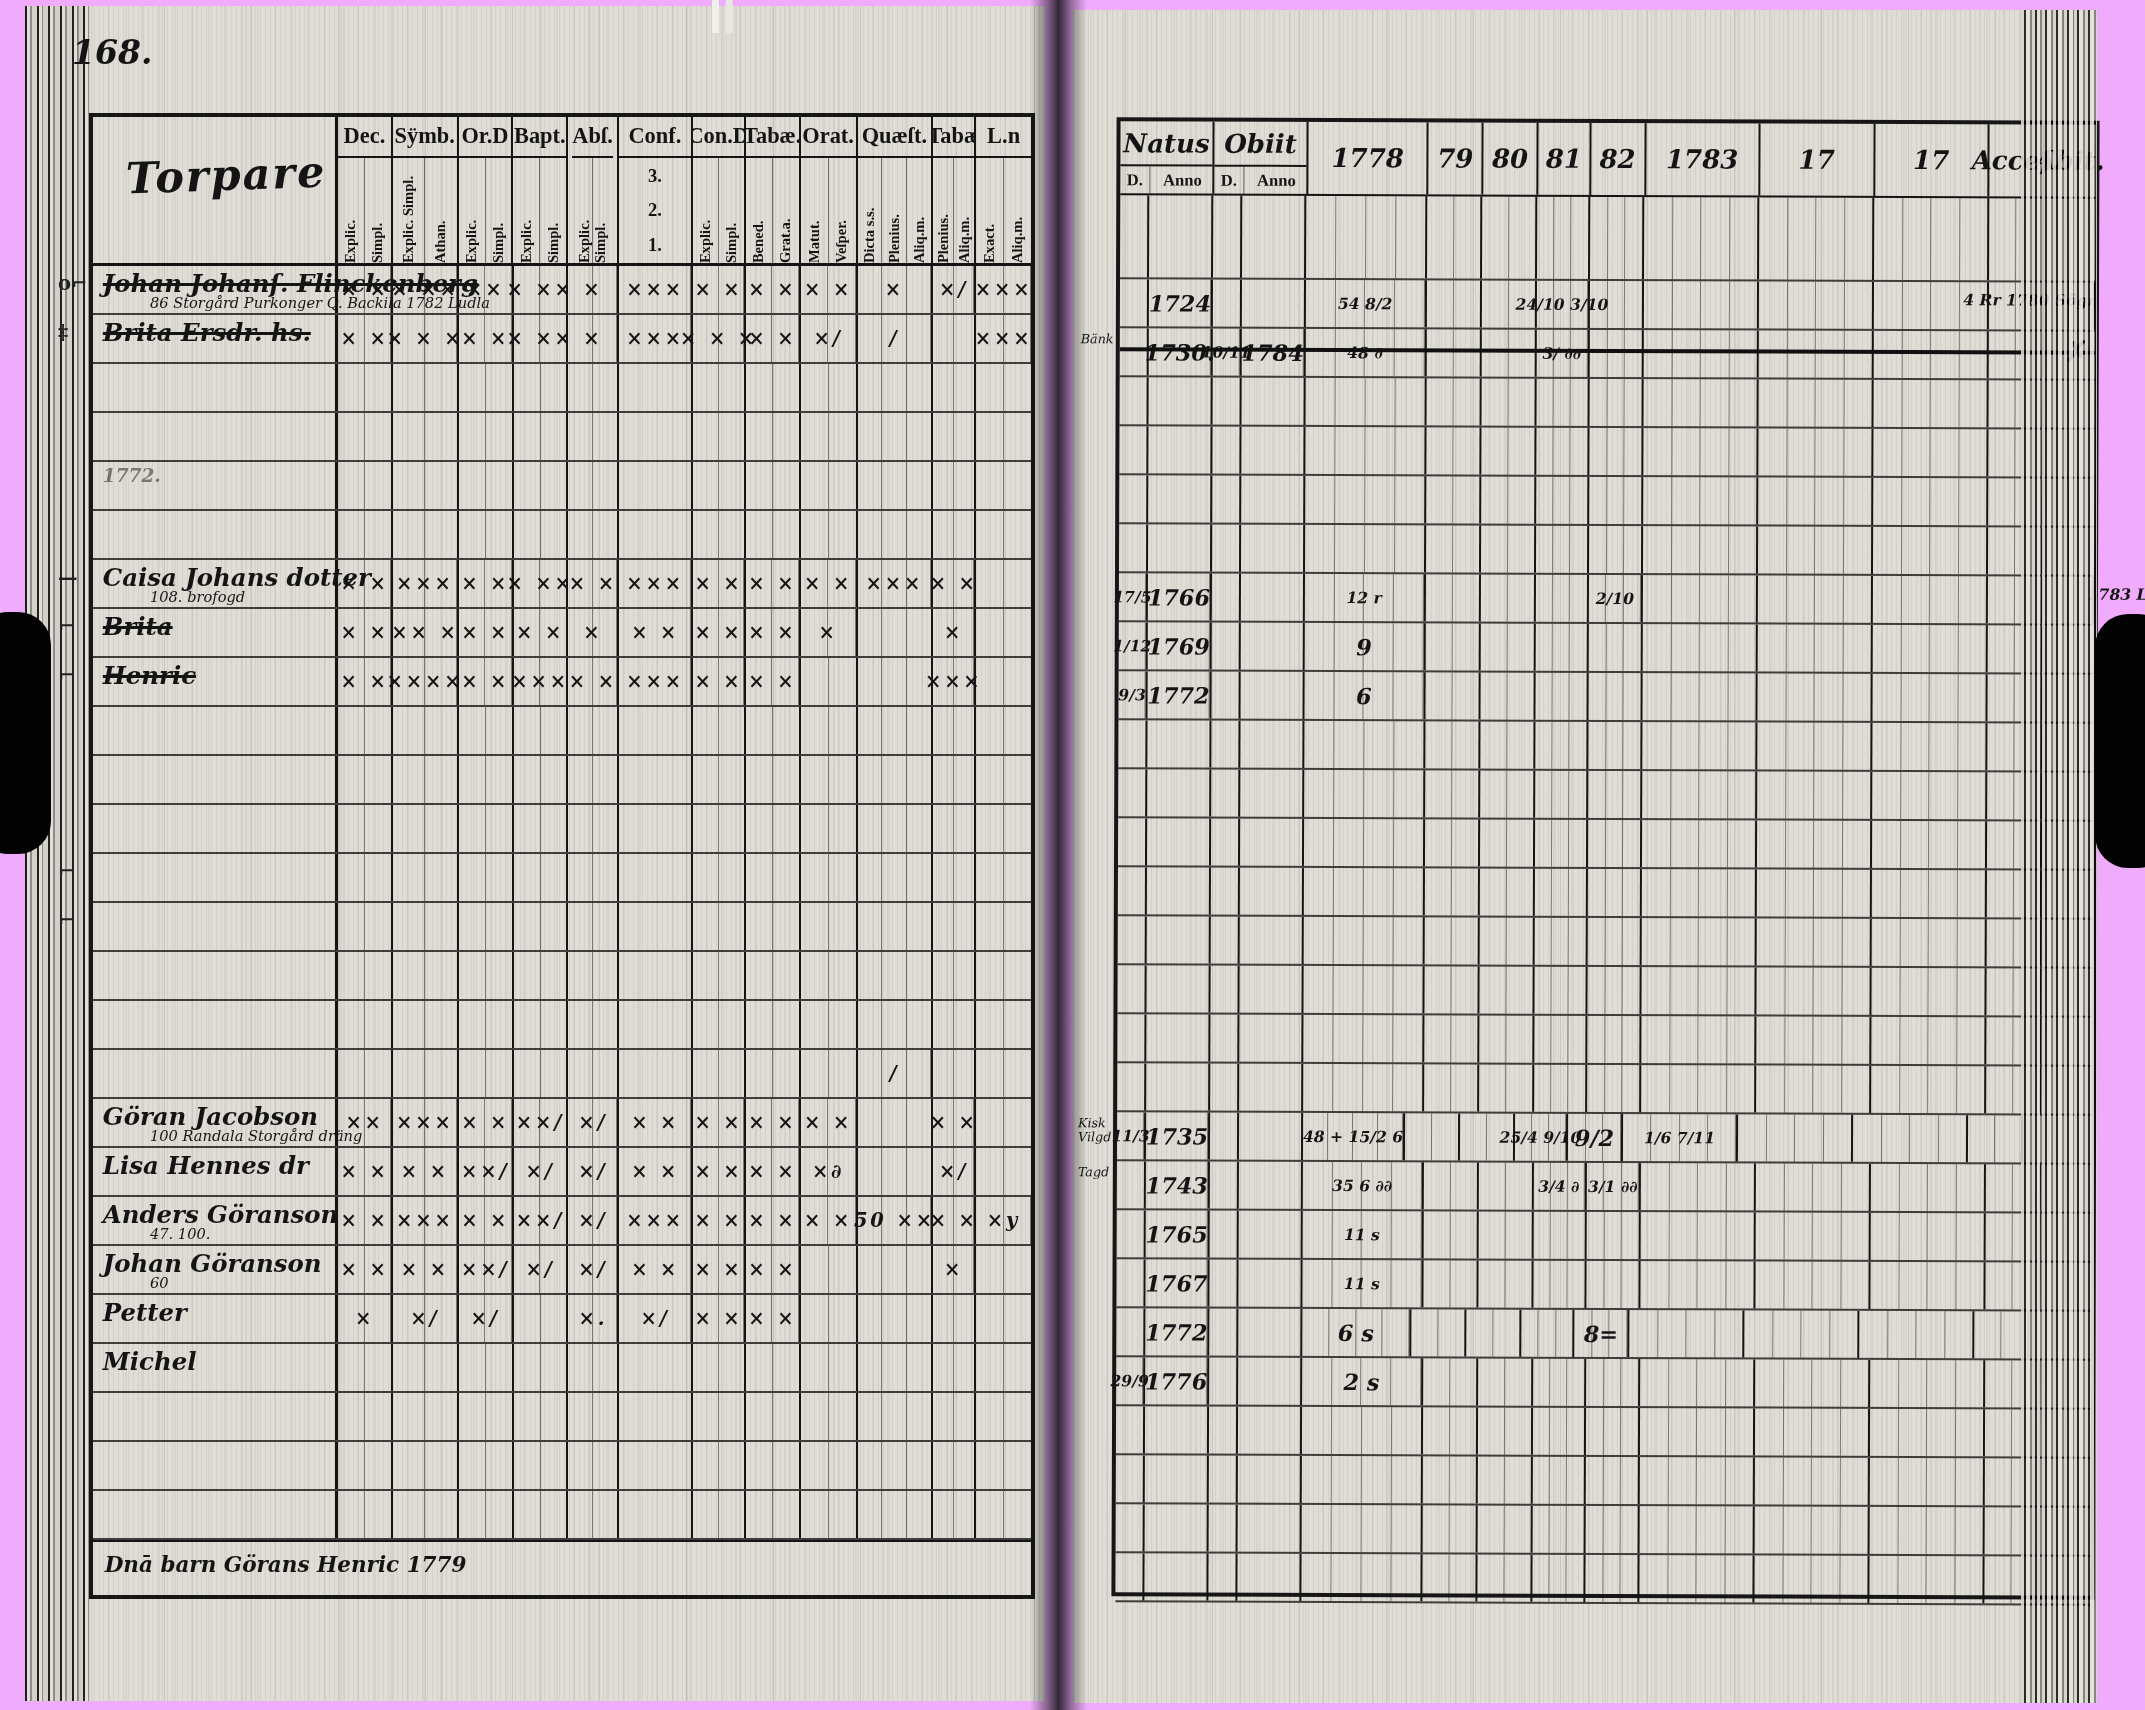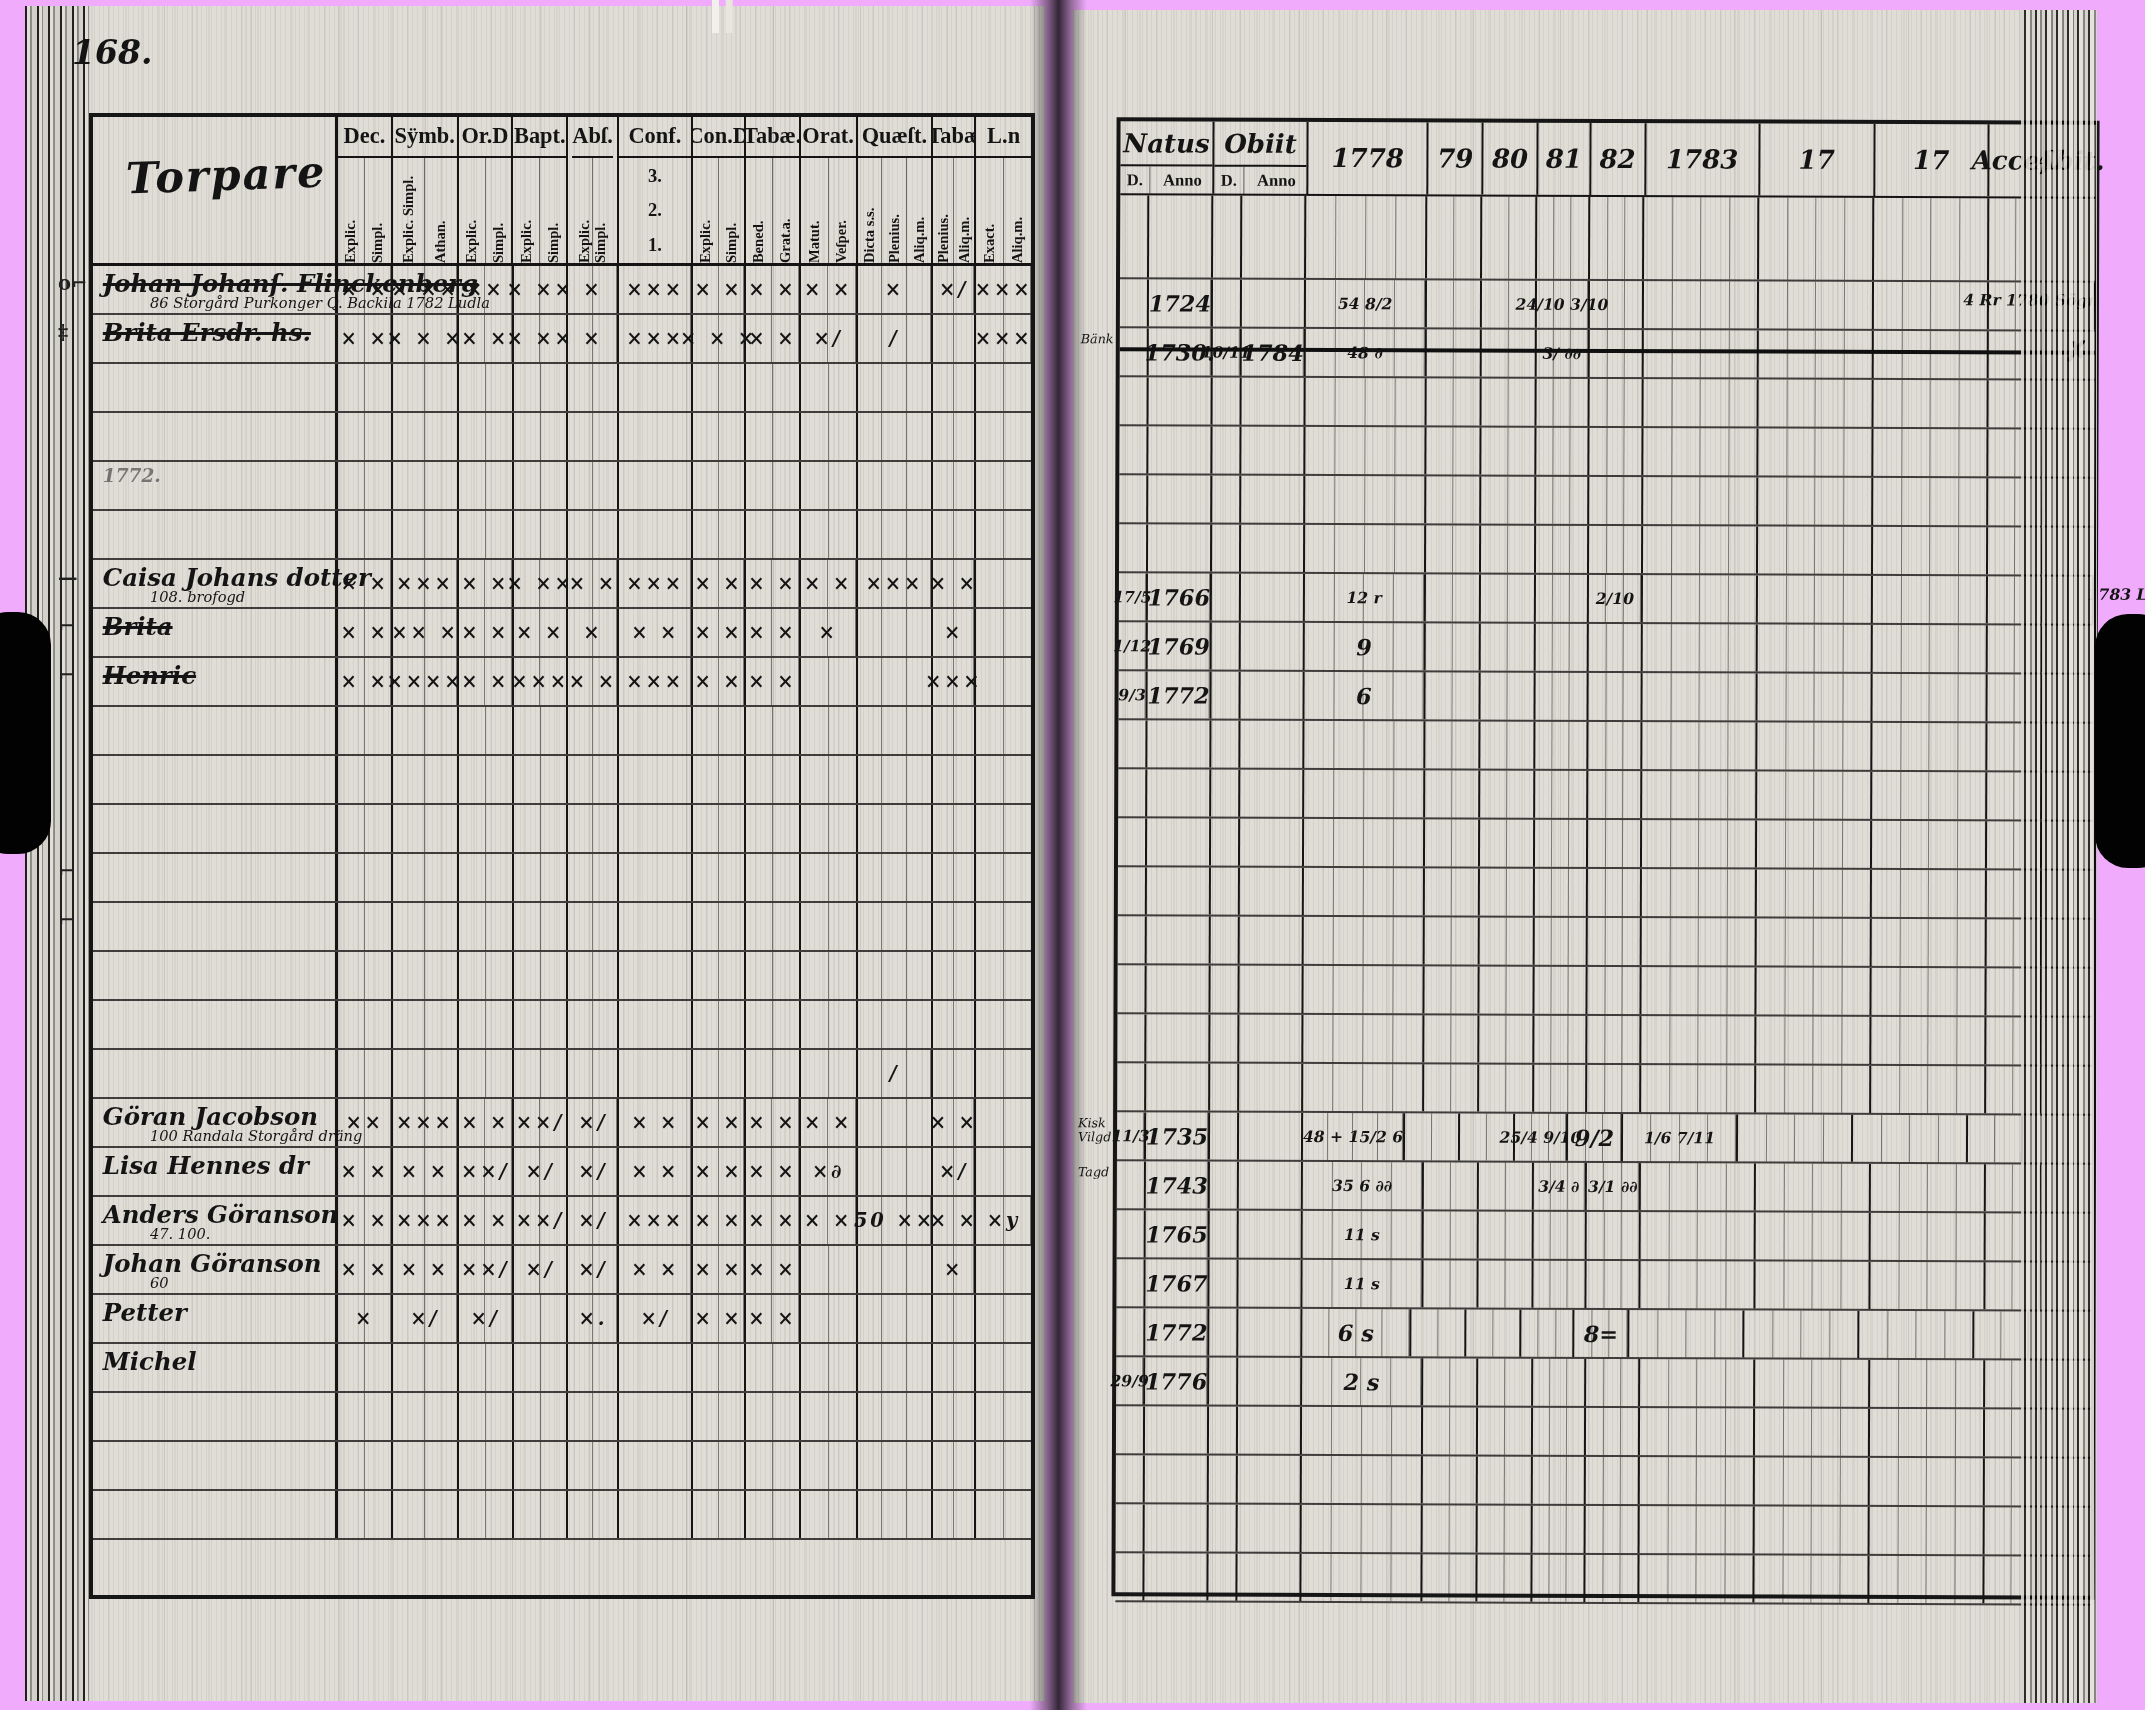--- a/index.html
+++ b/index.html
@@ -1690,20 +1690,23 @@
           </div>
           <div class="mcell" style="width: 43px;">
             <div class="tick"></div>
             <div class="tick"></div>
           </div>
           <div class="mcell" style="width: 55px;">
             <div class="tick"></div>
             <div class="tick"></div>
           </div>
         </div>
+        <div class="notebar">
+          <div class="notetext">Dnā barn Görans Henric 1779</div>
+        </div>
       </div>
   </div>
   <div class="page page-r">
     <div class="rtable" id="rtable">
         <div class="rhead">
           <div class="rgrp" style="width: 94px;">
             <div class="rglab">Natus</div>
             <div class="rsubrow">
               <div class="rsub" style="flex: 0 0 29px;">D.</div>
               <div class="rsub" style="flex: 0 0 64px;">Anno</div>

